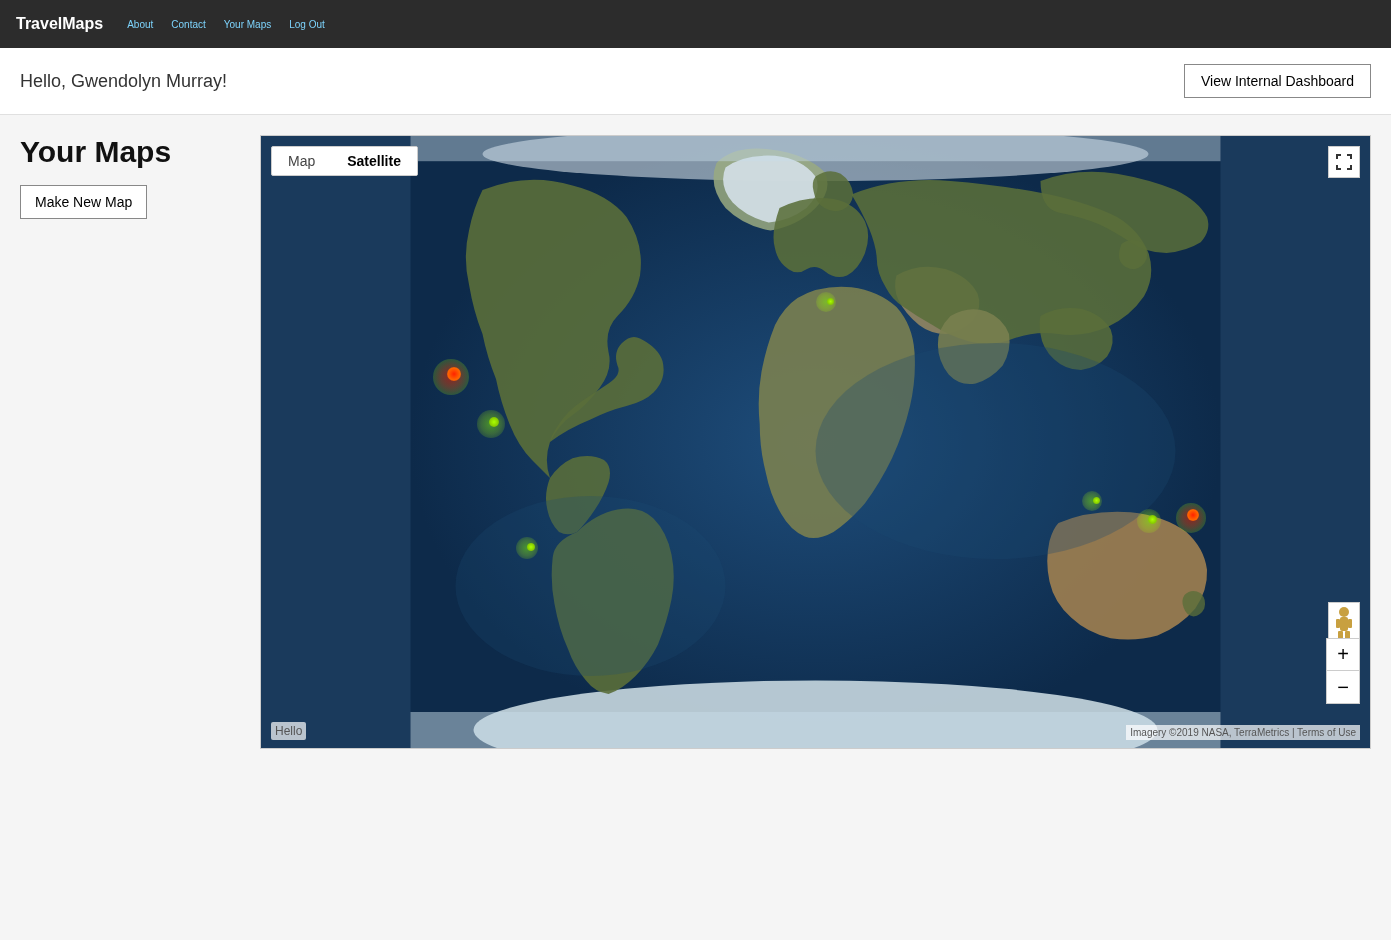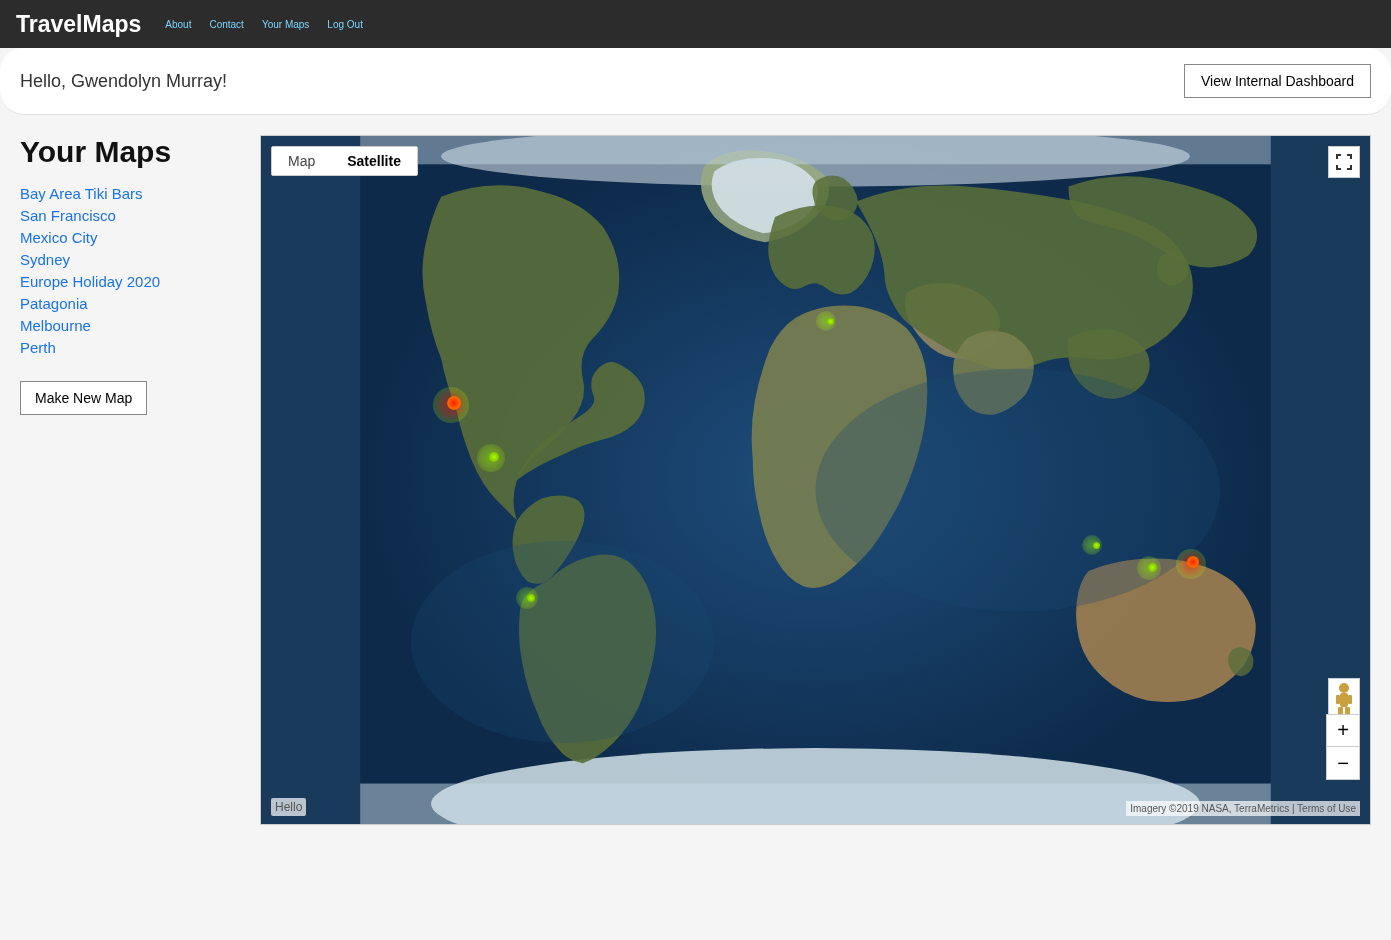--- a/index.html
+++ b/index.html
@@ -8,21 +8,21 @@
     
     #navbar {
       background: #2c2c2c;
       padding: 0 16px;
       display: flex;
       align-items: center;
       height: 48px;
     }
     #navbar .brand {
       color: #fff;
-      font-size: 23px;
+      font-size: 16px;
       font-weight: bold;
       margin-right: 24px;
     }
     #navbar .nav-links {
       display: flex;
       gap: 18px;
     }
     #navbar .nav-links a {
       color: #7dd3fc;
       text-decoration: none;
@@ -31,21 +31,20 @@
     }
 
     
     #header-row {
       background: #fff;
       display: flex;
       align-items: center;
       justify-content: space-between;
       padding: 16px 20px;
       border-bottom: 1px solid #e0e0e0;
-      border-radius: 24px;
     }
     #header-row .greeting {
       font-size: 18px;
       font-weight: normal;
     }
     #header-row .dashboard-btn {
       border: 1px solid #888;
       background: #fff;
       padding: 8px 16px;
       font-size: 14px;
@@ -101,21 +100,21 @@
       font-size: 16px;
       font-weight: normal;
       margin-bottom: 10px;
       color: #333;
     }
     #map-container {
       position: relative;
       border: 1px solid #ccc;
       background: #1a3a5c;
       width: 100%;
-      height: 690px;
+      height: 614px;
       overflow: hidden;
     }
 
     
     #map-tabs {
       position: absolute;
       top: 10px;
       left: 10px;
       display: flex;
       background: #fff;
@@ -247,30 +246,20 @@
 
 <div id="header-row">
   <span class="greeting">Hello, Gwendolyn Murray!</span>
   <button class="dashboard-btn">View Internal Dashboard</button>
 </div>
 
 <div id="main">
 
   <div id="sidebar">
     <h1>Your Maps</h1>
-    <ul class="map-list">
-      <li><a>Bay Area Tiki Bars</a></li>
-      <li><a>San Francisco</a></li>
-      <li><a>Mexico City</a></li>
-      <li><a>Sydney</a></li>
-      <li><a>Europe Holiday 2020</a></li>
-      <li><a>Patagonia</a></li>
-      <li><a>Melbourne</a></li>
-      <li><a>Perth</a></li>
-    </ul>
     <button class="new-map-btn">Make New Map</button>
   </div>
 
   <div id="map-area">
     <div id="map-container">
 
       
       <svg id="world-svg" viewBox="0 0 900 680" xmlns="http://www.w3.org/2000/svg">
         <defs>
           <radialGradient id="oceanGrad" cx="50%" cy="50%" r="50%">

